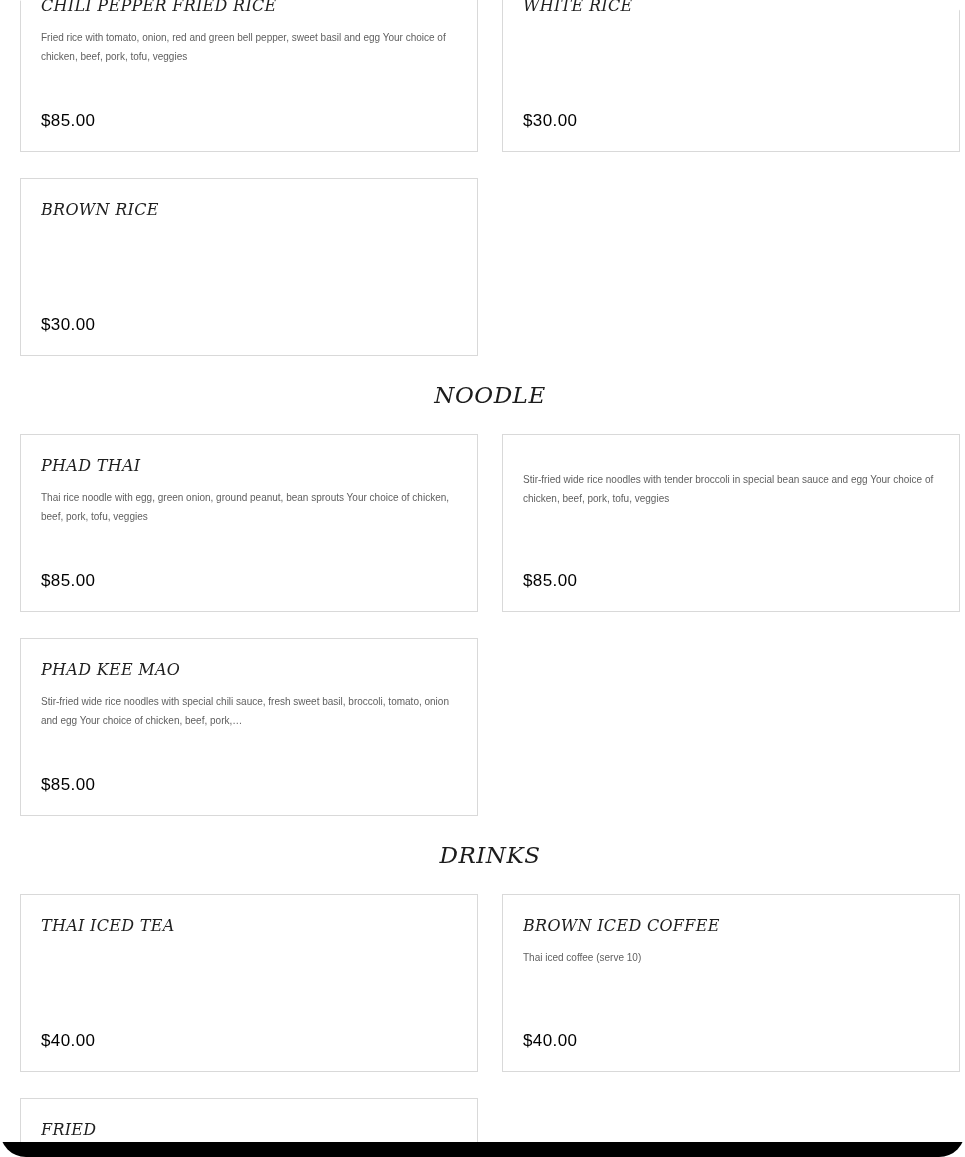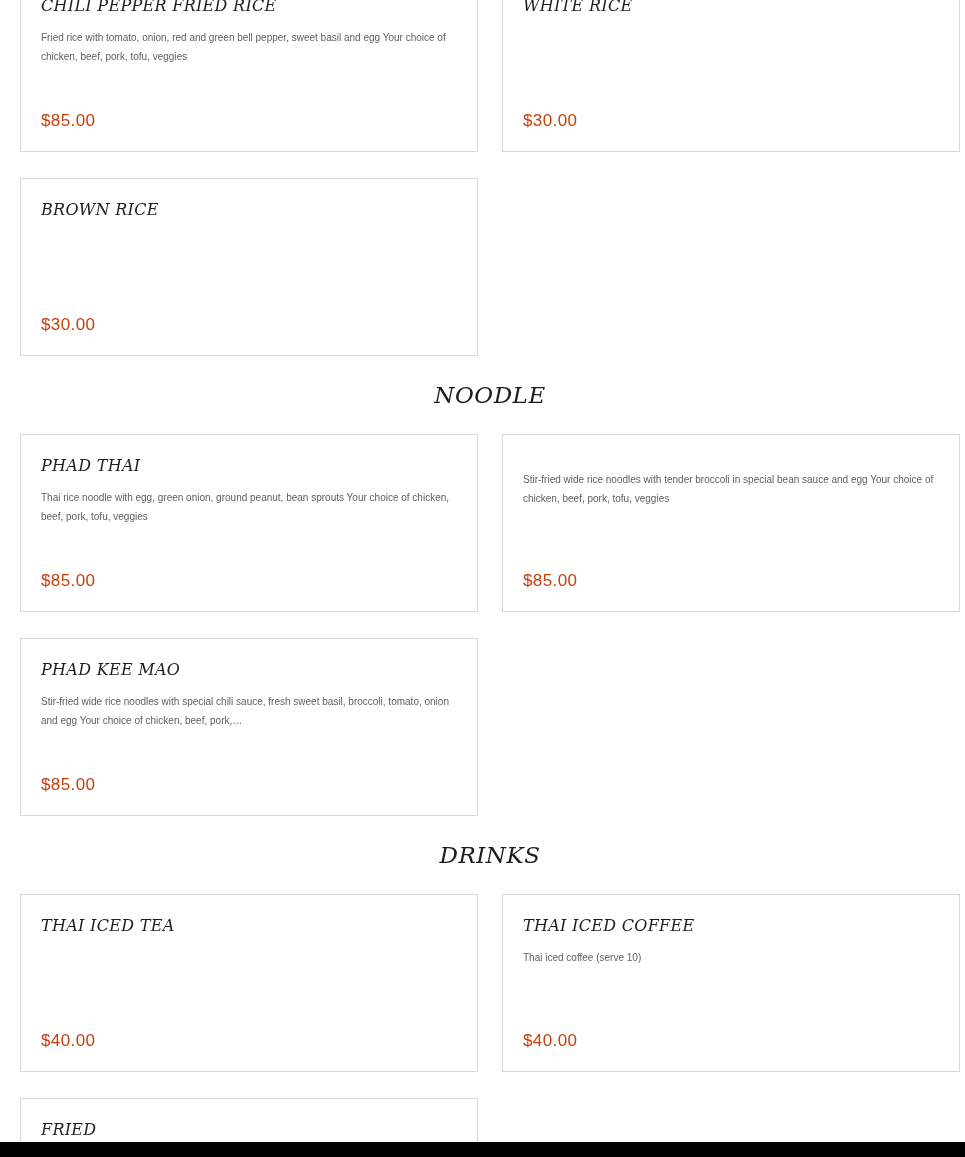--- a/index.html
+++ b/index.html
@@ -10,20 +10,21 @@
     overflow: hidden;
     background: #ffffff;
     font-family: "Liberation Sans", sans-serif;
   }
   .viewport {
     position: relative;
     width: 965px;
     height: 1157px;
     overflow: hidden;
     background: #ffffff;
+    border-radius: 26px;
   }
   .menu-grid {
     position: absolute;
     left: 20px;
     top: -26px;
     width: 940px;
     display: grid;
     grid-template-columns: 458px 458px;
     column-gap: 24px;
     row-gap: 26px;
@@ -60,21 +61,21 @@
     display: -webkit-box;
     -webkit-line-clamp: 2;
     -webkit-box-orient: vertical;
     overflow: hidden;
     max-height: 38px;
   }
   .item-price {
     margin-top: auto;
     font-size: 17px;
     line-height: 20px;
-    color: #c2410c;
+    color: #000000;
     font-weight: 300;
     letter-spacing: 0.4px;
   }
   .section-heading {
     grid-column: 1 / -1;
     font-family: "DejaVu Serif", "Liberation Serif", serif;
     font-style: italic;
     font-weight: 500;
     font-size: 23px;
     line-height: 26px;
@@ -136,21 +137,21 @@
     </div>
     <div class="spacer-cell"></div>
 
     <div class="section-heading">DRINKS</div>
 
     <div class="menu-card">
       <div class="item-title">THAI ICED TEA</div>
       <div class="item-price">$40.00</div>
     </div>
     <div class="menu-card">
-      <div class="item-title">THAI ICED COFFEE</div>
+      <div class="item-title">BROWN ICED COFFEE</div>
       <div class="item-desc">Thai iced coffee (serve 10)</div>
       <div class="item-price">$40.00</div>
     </div>
 
     <div class="menu-card">
       <div class="item-title">FRIED</div>
       <div class="item-desc"></div>
       <div class="item-price"></div>
     </div>
     <div class="spacer-cell"></div>

